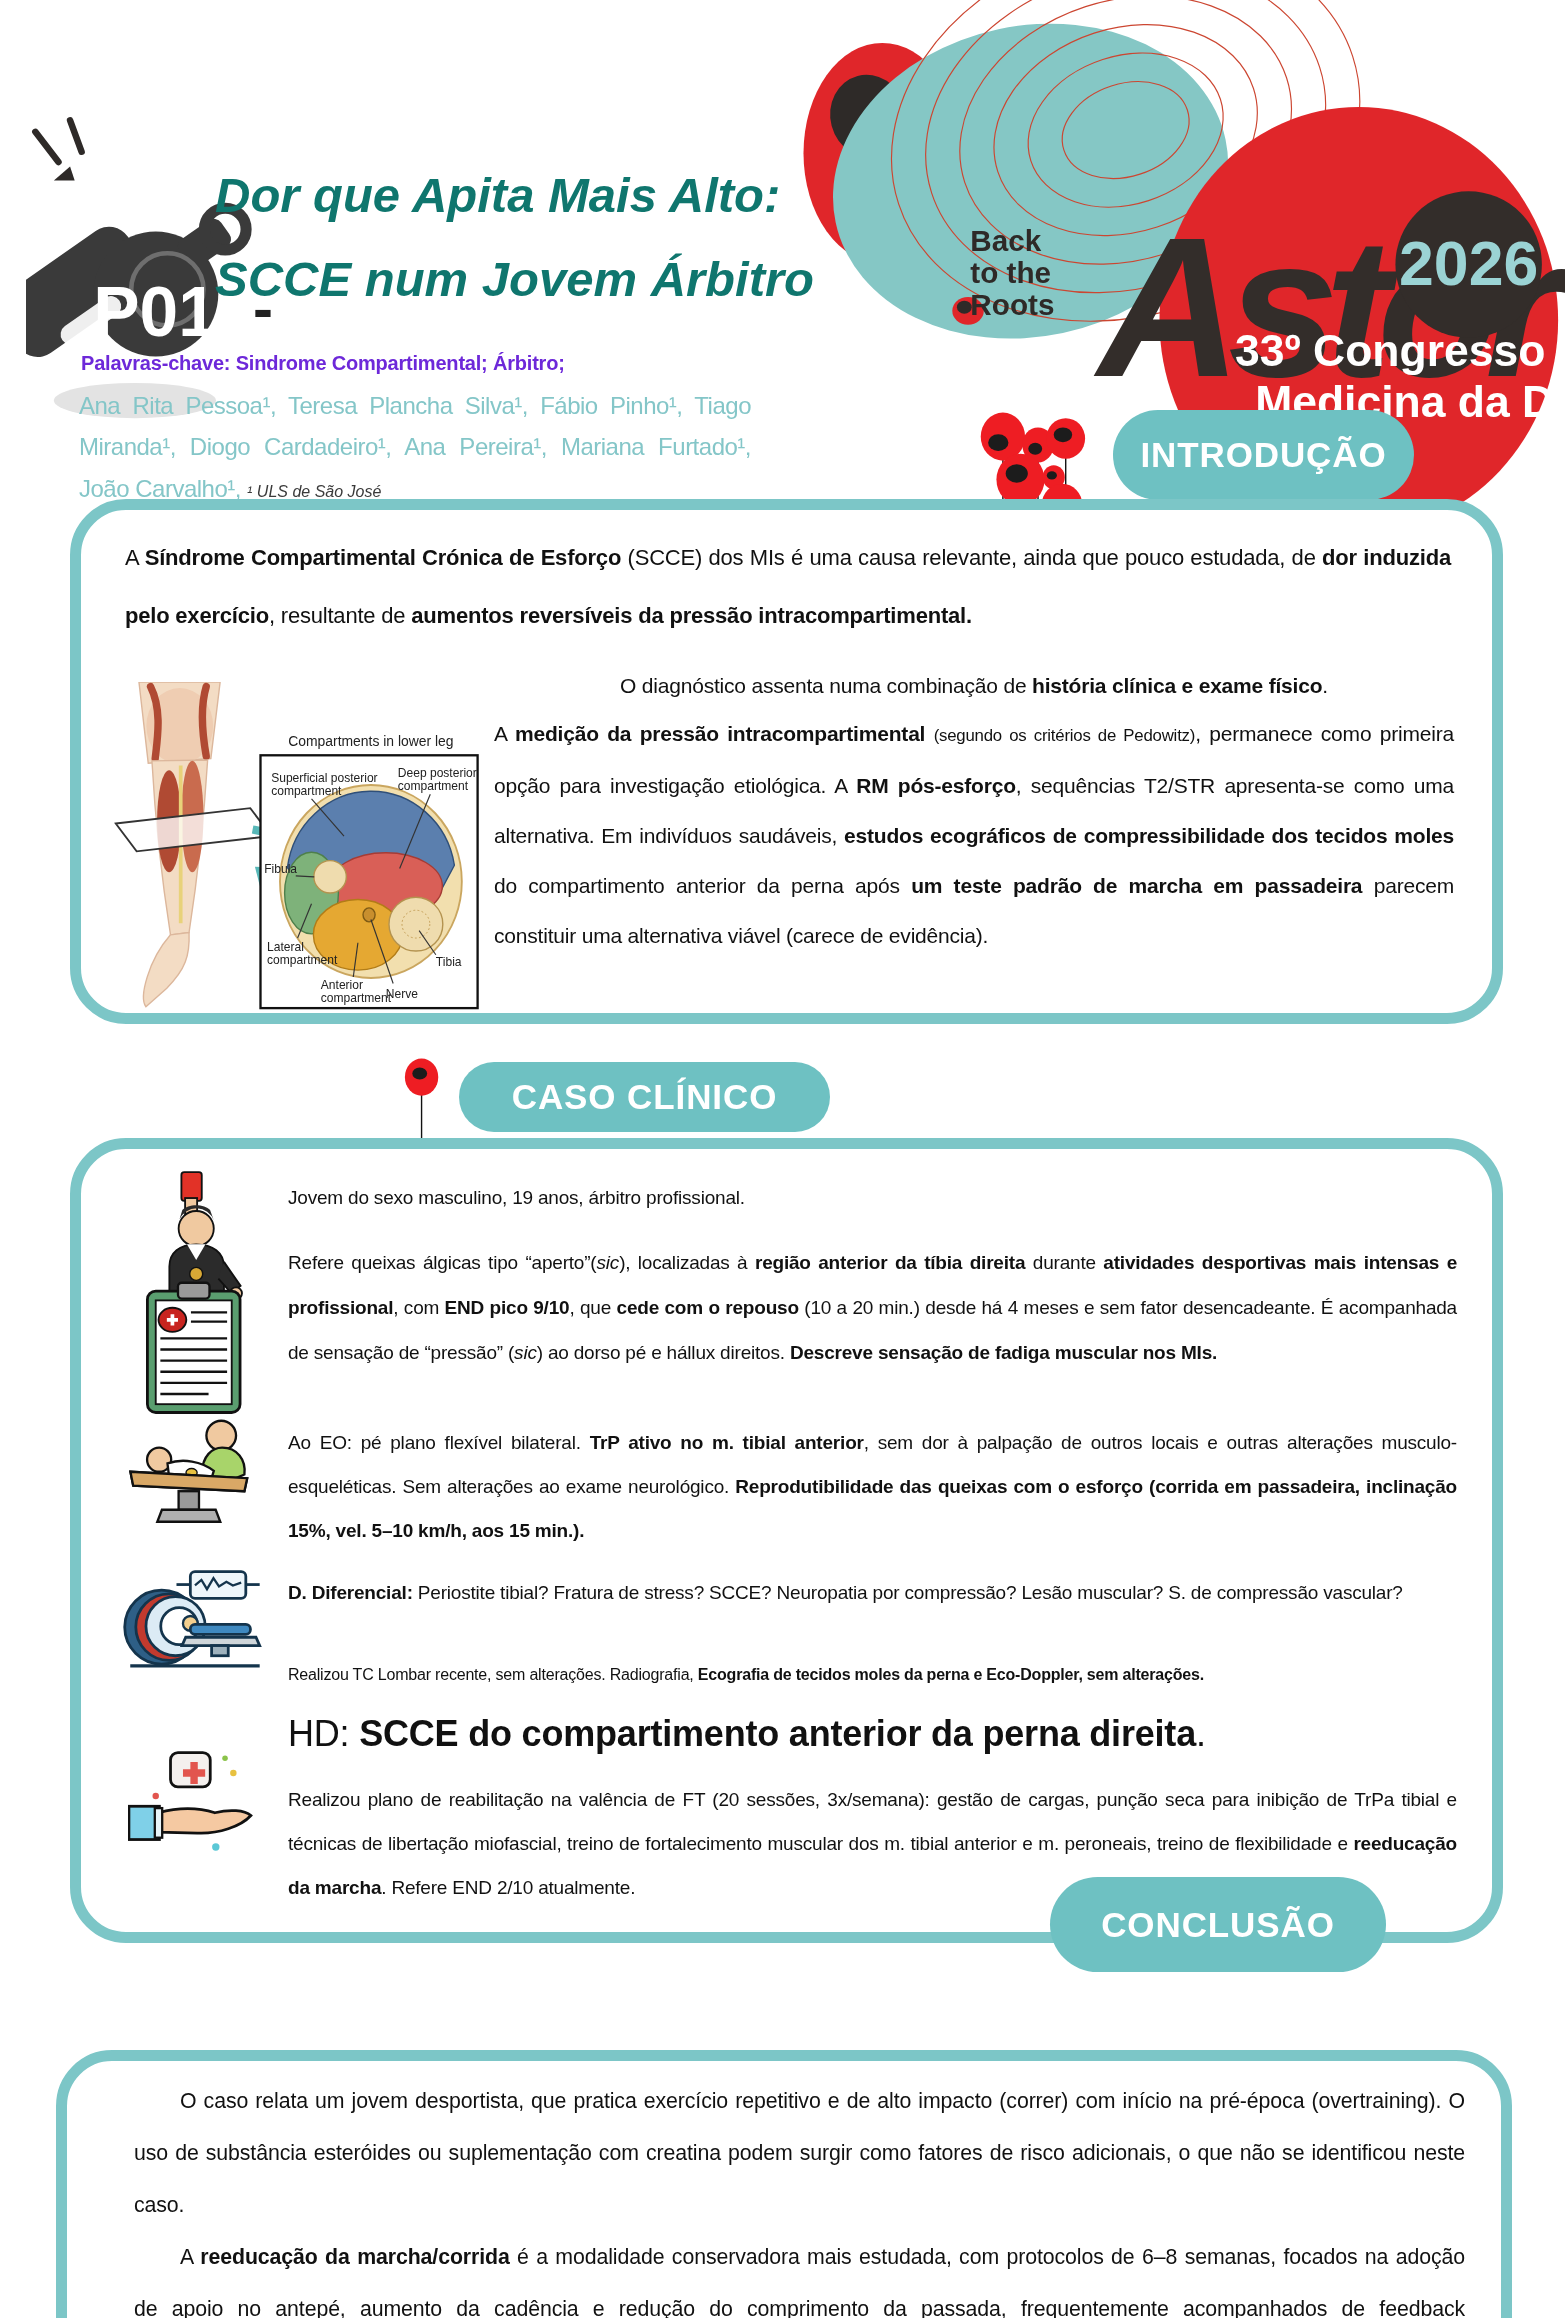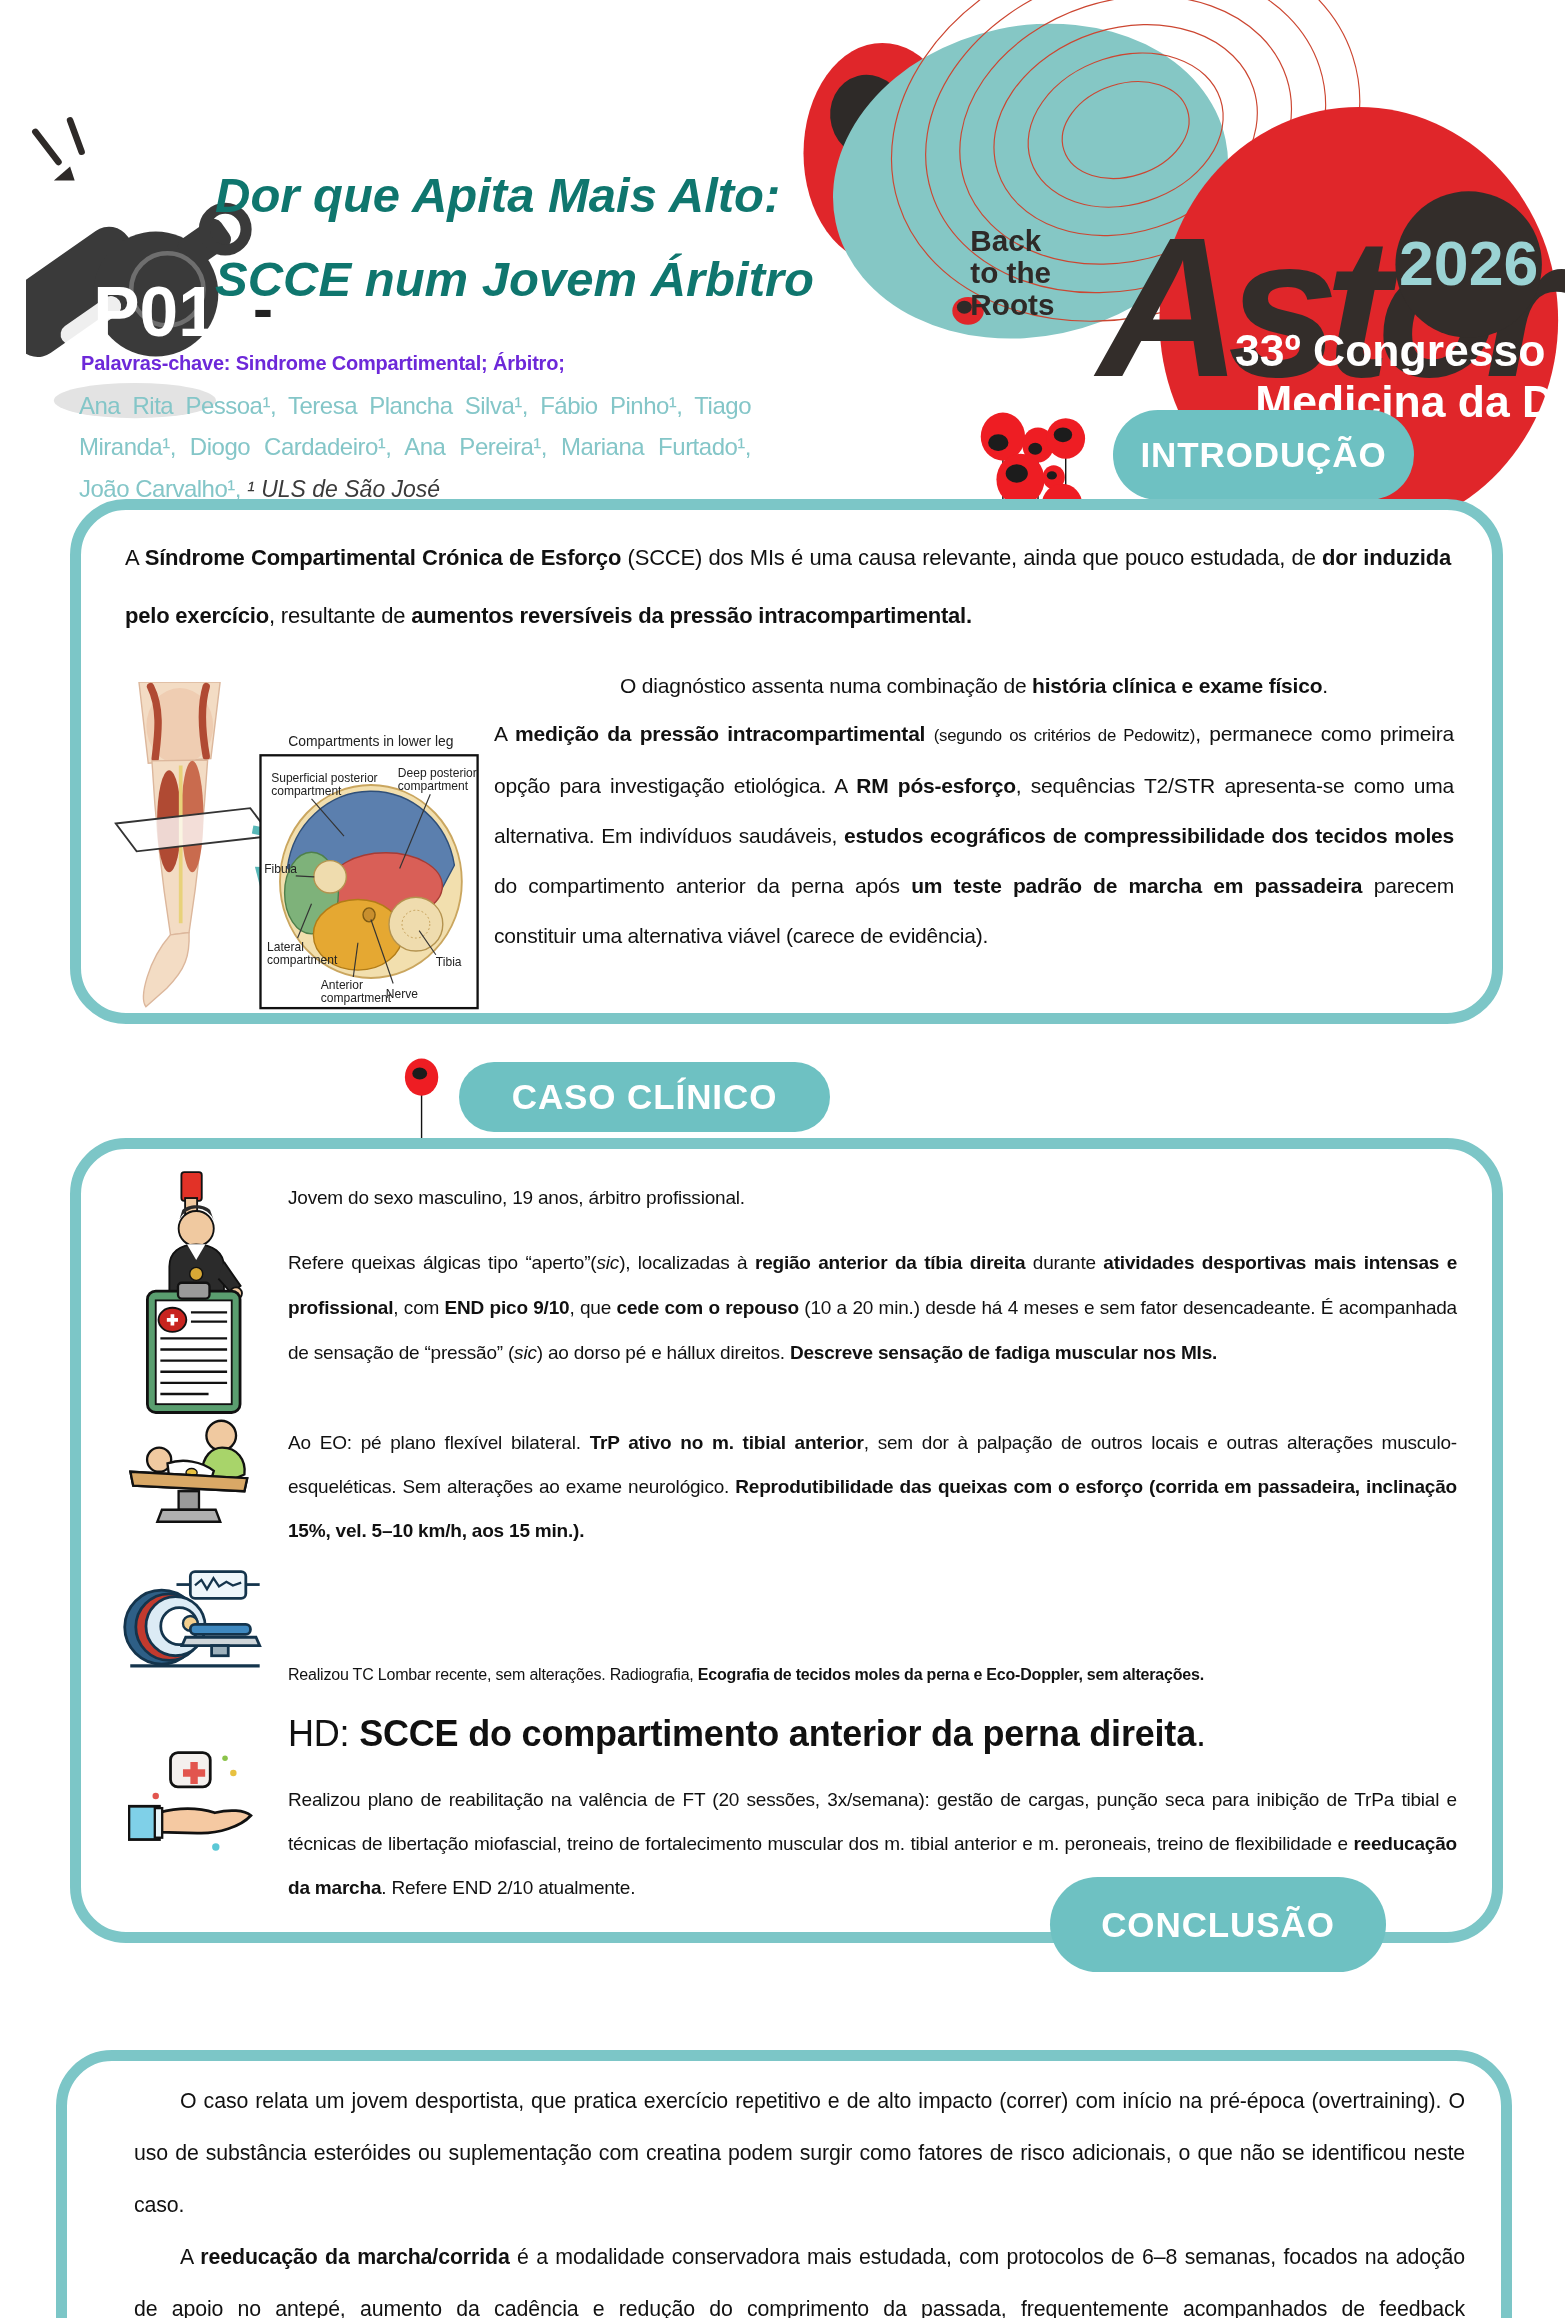--- a/index.html
+++ b/index.html
@@ -9,21 +9,21 @@
   .pill{background:#6ec1c2;color:#fff;font-weight:bold;border-radius:463px;
         display:flex;align-items:center;justify-content:center;font-size:35px;letter-spacing:0.9px;}
   .panel{border:11px solid #7cc6c7;border-radius:56px;background:#fff;box-sizing:border-box;}
   .just{text-align:justify;}
   .b{font-weight:700;}
   .i{font-style:italic;}
   .sm{font-size:.8em;}
   .title{font-style:italic;font-weight:600;font-size:49px;line-height:84px;text-align:left;color:#0f766e;margin-left:20px;}
   .keywords{font-size:20px;font-weight:600;color:#6d28d9;letter-spacing:-0.2px;}
   .authors{font-size:24px;line-height:1.72;color:#84c6c8;text-align:justify;letter-spacing:-0.5px;}
-  .aff{color:#3a3a3a;font-style:italic;font-size:23px;letter-spacing:0;}
+  .aff{color:#3a3a3a;font-style:italic;font-size:16px;letter-spacing:0;}
   .intro-p1{font-size:22px;line-height:58px;letter-spacing:-0.2px;}
   .intro-col{font-size:21px;line-height:50px;letter-spacing:-0.2px;}
   .case-text{font-size:19px;letter-spacing:-0.2px;}
   .exams{font-size:16px;letter-spacing:-0.2px;}
   .hd{font-size:36px;letter-spacing:-0.2px;}
   .conclusion{font-size:21.3px;line-height:52px;letter-spacing:-0.1px;}
   .conclusion p{margin:0;text-indent:46px;}
   .dash{font-size:60px;font-weight:700;color:#222;}
   svg text{font-family:"Liberation Sans",sans-serif;}
 </style>
@@ -269,20 +269,21 @@
     <circle cx="88" cy="130" r="80" fill="#2e5f86" stroke="#14344c" stroke-width="6"></circle>
     <circle cx="104" cy="130" r="72" fill="#c23a2e" stroke="#14344c" stroke-width="6"></circle>
     <circle cx="118" cy="128" r="64" fill="#dcebf5" stroke="#14344c" stroke-width="6"></circle>
     <circle cx="126" cy="128" r="40" fill="#ffffff" stroke="#14344c" stroke-width="6"></circle>
     <circle cx="150" cy="122" r="16" fill="#f3cf8e" stroke="#14344c" stroke-width="5"></circle>
     <rect x="150" y="124" width="130" height="22" rx="10" fill="#3f89c0" stroke="#14344c" stroke-width="6"></rect>
     <path d="M140,152 L292,152 L300,170 L132,170 Z" fill="#cfd6da" stroke="#14344c" stroke-width="6"></path>
     <rect x="196" y="170" width="36" height="22" fill="#9fb2bd" stroke="#14344c" stroke-width="6"></rect>
     <line x1="20" y1="214" x2="300" y2="214" stroke="#14344c" stroke-width="7"></line>
   </svg>
+  <div class="abs case-text just" style="left:288px;top:1577px;width:1169px;line-height:31px;"><span class="b">D. Diferencial:</span><span> Periostite tibial? Fratura de stress? SCCE? Neuropatia por compressão? Lesão muscular? S. de compressão vascular?</span></div>
 
   <div class="abs exams" style="left:288px;top:1666px;width:1169px;"><span>Realizou TC Lombar recente, sem alterações. Radiografia, </span><span class="b">Ecografia de tecidos moles da perna e Eco-Doppler, sem alterações.</span></div>
 
   <div class="abs hd" style="left:288px;top:1713px;width:1169px;"><span>HD: </span><span class="b">SCCE do compartimento anterior da perna direita</span><span>.</span></div>
 
   <svg class="abs" style="left:128px;top:1748px;" width="134" height="111" viewBox="0 0 290 240">
     <rect x="92" y="10" width="86" height="74" rx="16" fill="#f4f0ee" stroke="#111" stroke-width="6"></rect>
     <path d="M135,30 h16 v16 h16 v16 h-16 v16 h-16 v-16 h-16 v-16 h16 Z" fill="#e2554e"></path>
     <circle cx="210" cy="22" r="6" fill="#8bc34a"></circle>
     <circle cx="228" cy="54" r="7" fill="#e8c140"></circle>

